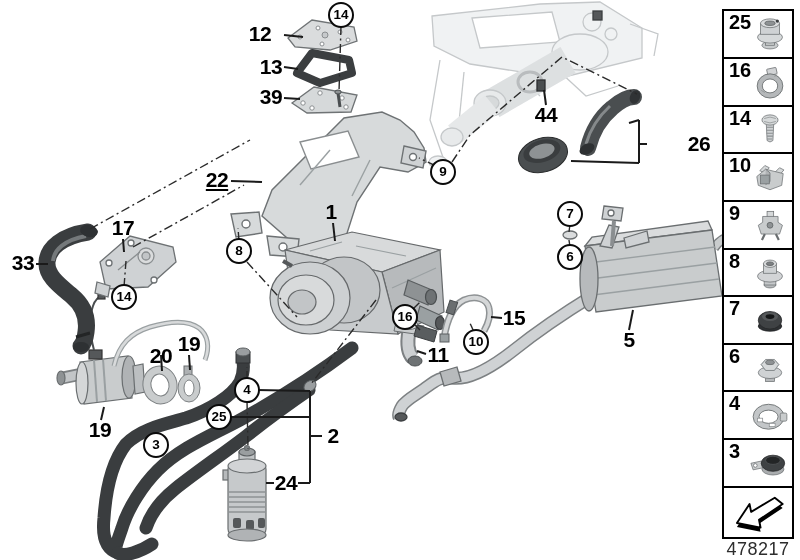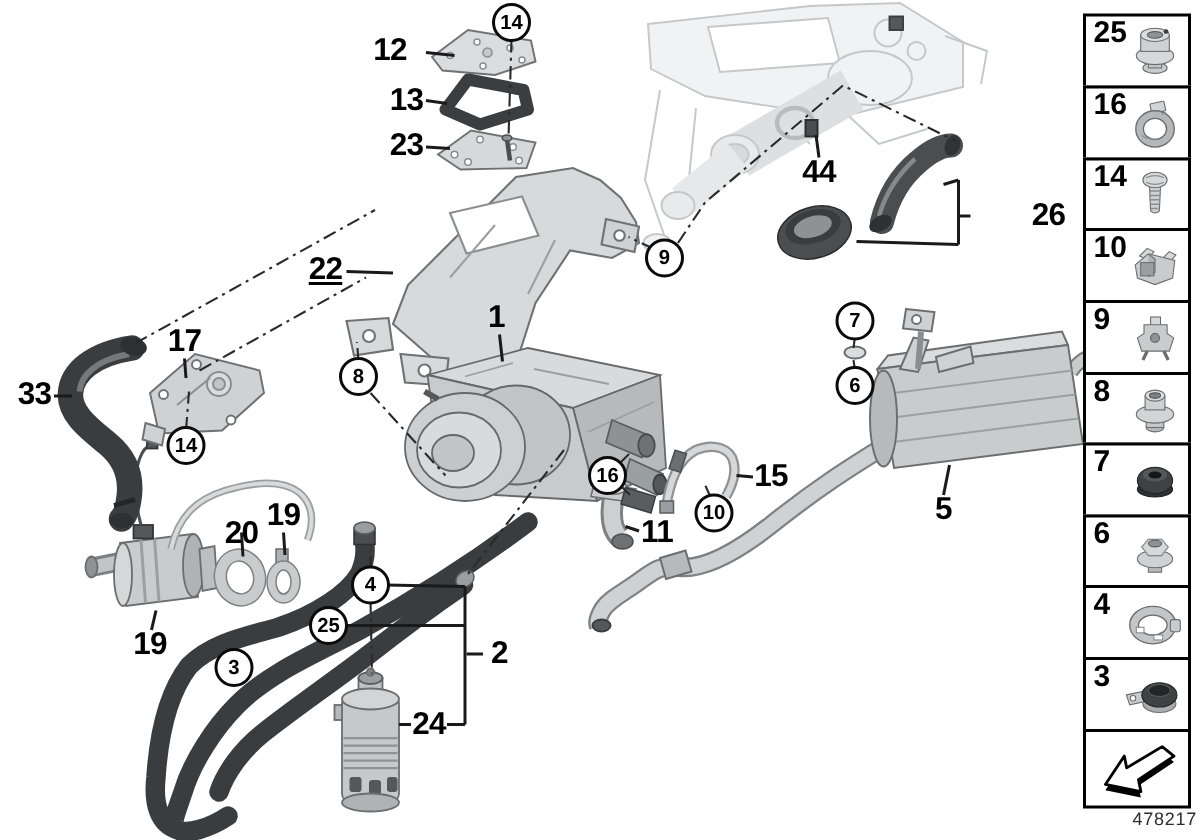--- a/index.html
+++ b/index.html
@@ -9,22 +9,22 @@
   #callouts{position:absolute;left:0;top:0;width:800px;height:560px;pointer-events:none;}
   .callout{position:absolute;transform:translate(-50%,-50%);font-weight:bold;color:#000;
            pointer-events:auto;cursor:pointer;}
   .callout.plain{font-size:21px;letter-spacing:-0.5px;}
   .callout.circled{width:22px;height:22px;border:2px solid #0a0a0a;border-radius:50%;
            background:#fff;font-size:13.5px;line-height:21px;text-align:center;}
   .lcell{position:absolute;left:722px;width:72px;box-sizing:border-box;border:2px solid #000;
          background:#fff;cursor:pointer;}
   .lnum{position:absolute;left:5px;top:0;font-size:20px;font-weight:bold;color:#000;}
   .licon{position:absolute;right:0;top:3px;width:44px;height:42px;}
-  #footer-code{position:absolute;left:718px;top:539px;width:80px;text-align:right;
-         font-size:12px;color:#2d2d2d;letter-spacing:0.5px;}
+  #footer-code{position:absolute;left:718px;top:539px;width:80px;text-align:center;
+         font-size:18px;color:#2d2d2d;letter-spacing:0.5px;}
 </style>
 </head>
 <body>
 
 <div id="stage">
 
   <svg id="art" width="800" height="560" viewBox="0 0 800 560">
 
     <g stroke="#c5c8ca" stroke-width="1.3" fill="#f0f2f3">
       <polygon points="432,16 540,4 600,2 642,28 642,58 560,78 470,64 434,46"></polygon>
@@ -268,21 +268,21 @@
       <line x1="133" y1="247" x2="244" y2="185"></line>
       <line x1="90" y1="229" x2="250" y2="140"></line>
       <line x1="247" y1="262" x2="297" y2="317"></line>
       <line x1="376" y1="300" x2="311" y2="384"></line>
     </g>
   </svg>
 
   <div id="callouts">
       <div class="callout plain" style="left: 260px; top: 34px; text-align: right;">12</div>
       <div class="callout plain" style="left: 271px; top: 67px;">13</div>
-      <div class="callout plain" style="left: 271px; top: 97px;">23</div>
+      <div class="callout plain" style="left: 271px; top: 97px;">39</div>
       <div class="callout circled" style="left: 341px; top: 15px;">14</div>
       <div class="callout plain" style="left: 217px; top: 180px; text-decoration: underline;">22</div>
       <div class="callout plain" style="left: 546px; top: 115px;">44</div>
       <div class="callout plain" style="left: 659px; top: 144px; margin-left: 40px;">26</div>
       <div class="callout circled" style="left: 443px; top: 172px;">9</div>
       <div class="callout plain" style="left: 331px; top: 212px;">1</div>
       <div class="callout circled" style="left: 239px; top: 251px;">8</div>
       <div class="callout plain" style="left: 123px; top: 228px;">17</div>
       <div class="callout circled" style="left: 124px; top: 297px;">14</div>
       <div class="callout plain" style="left: 23px; top: 263px;">33</div>

